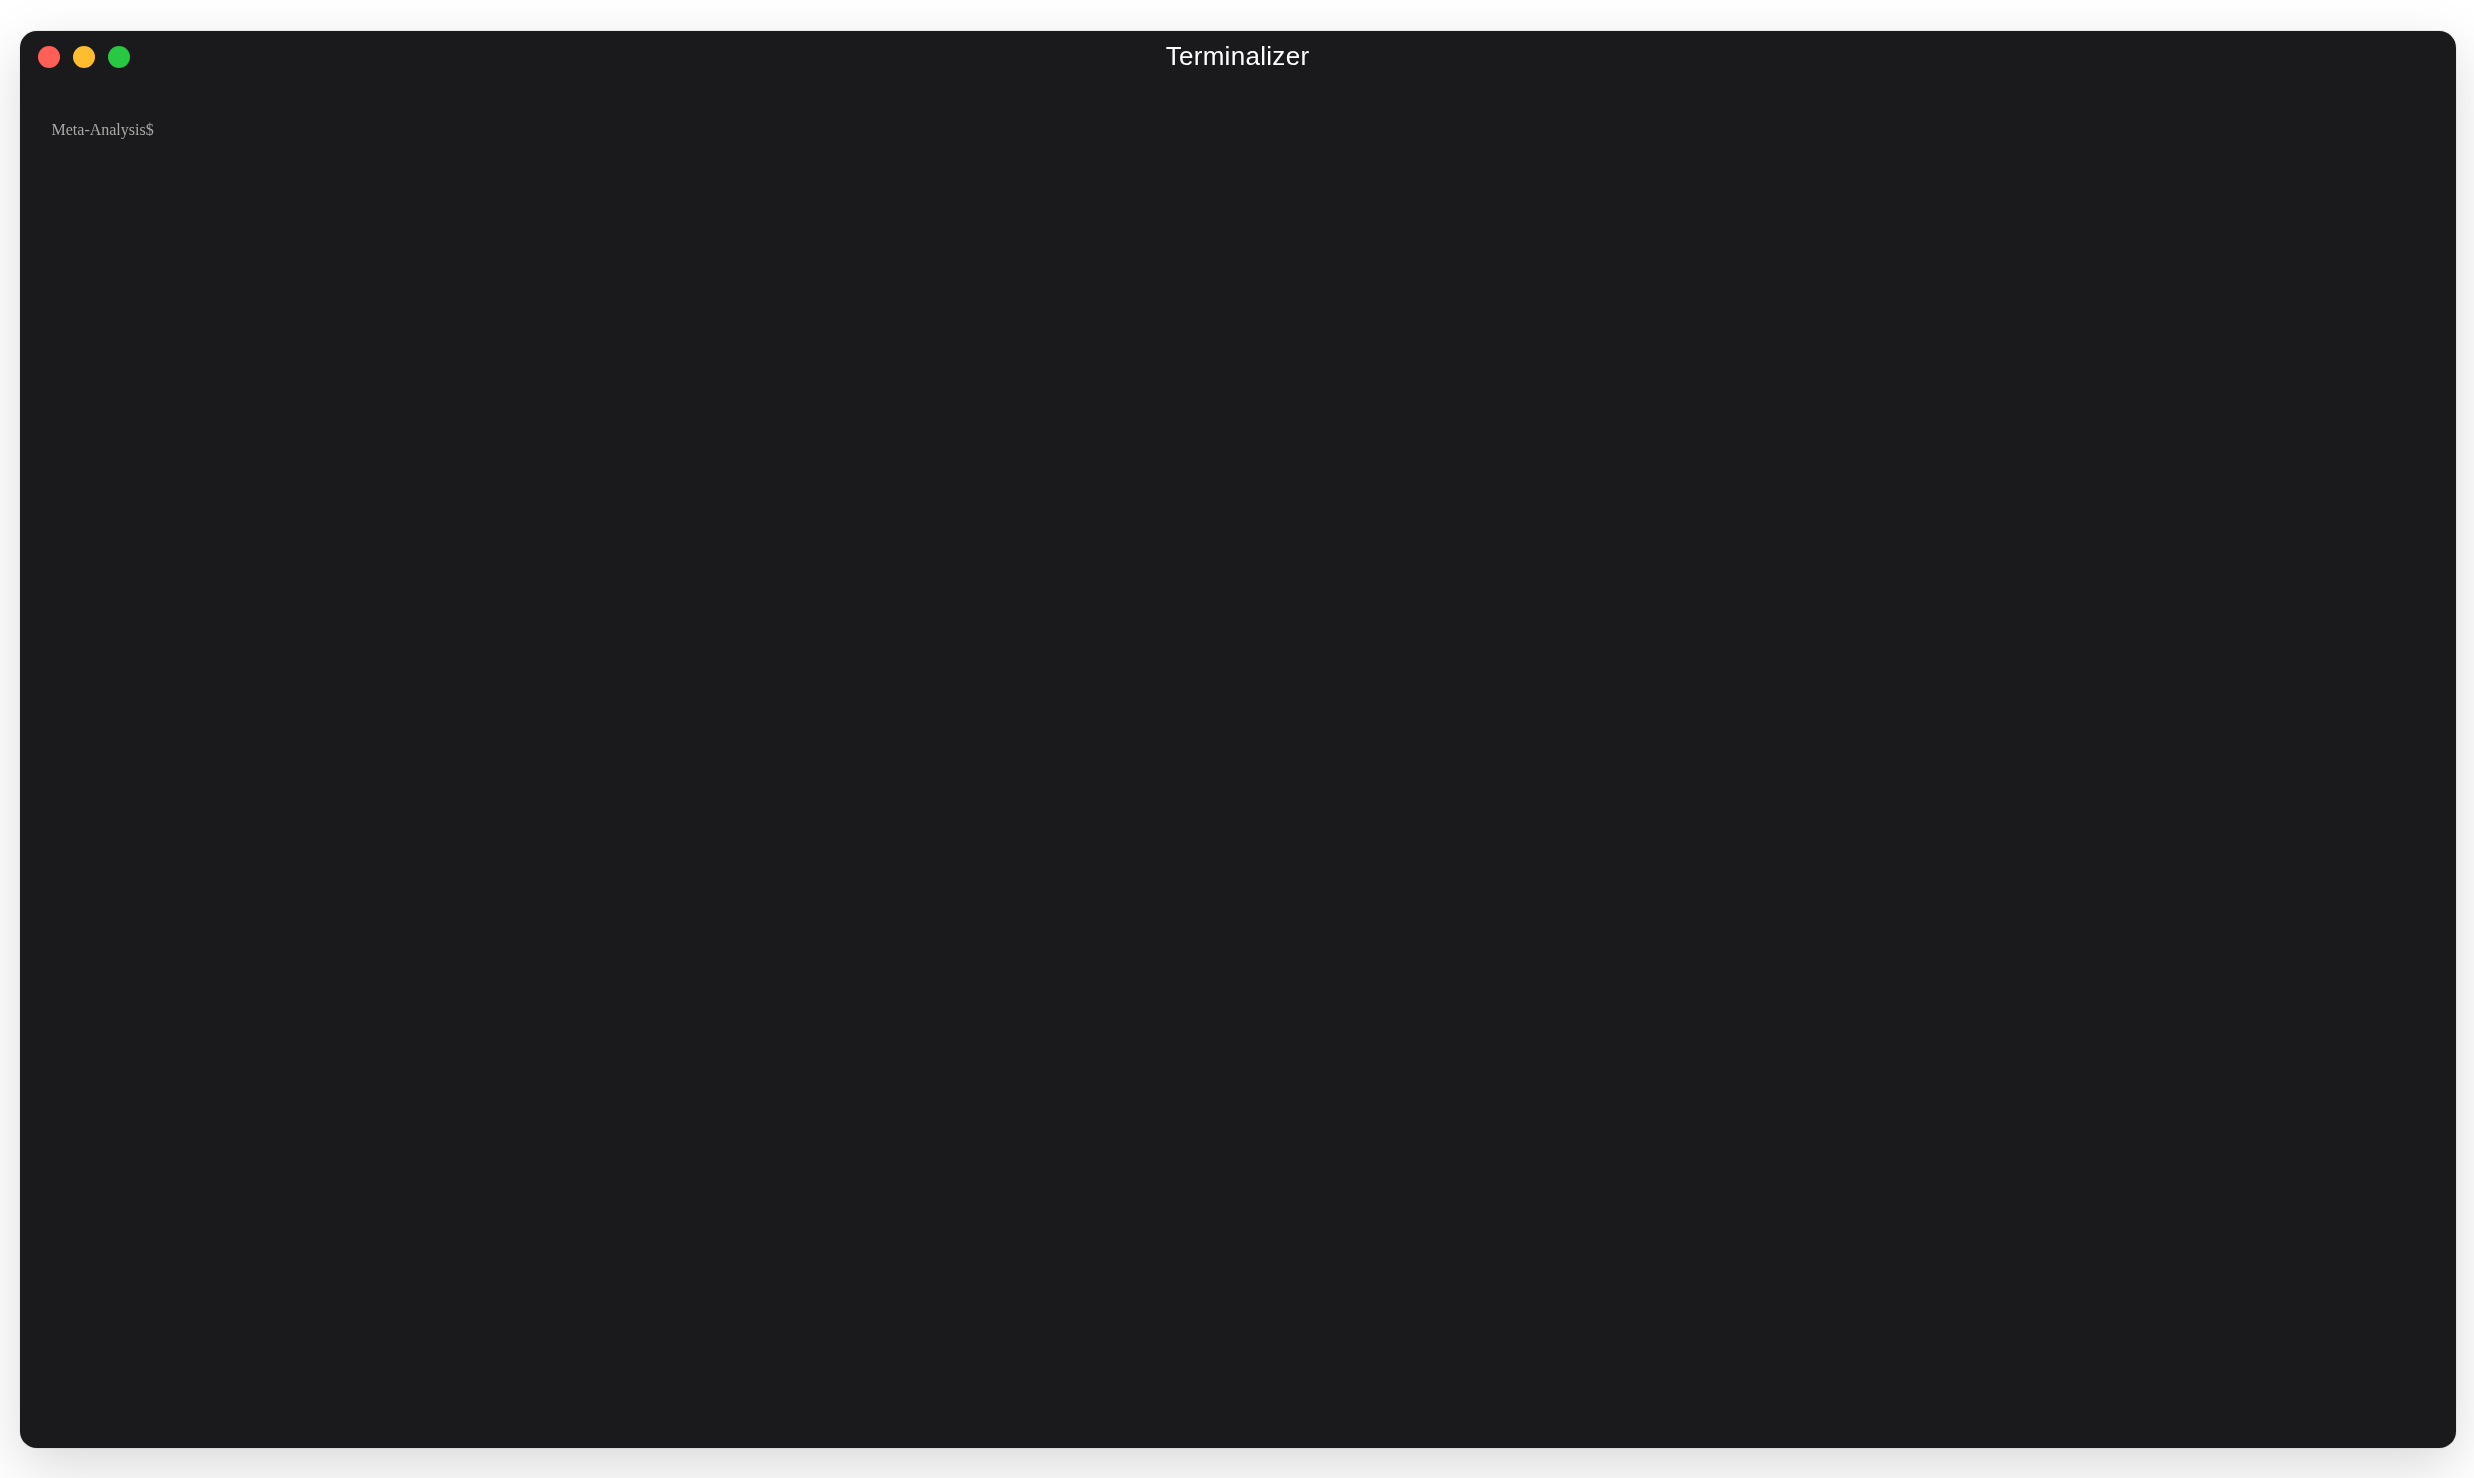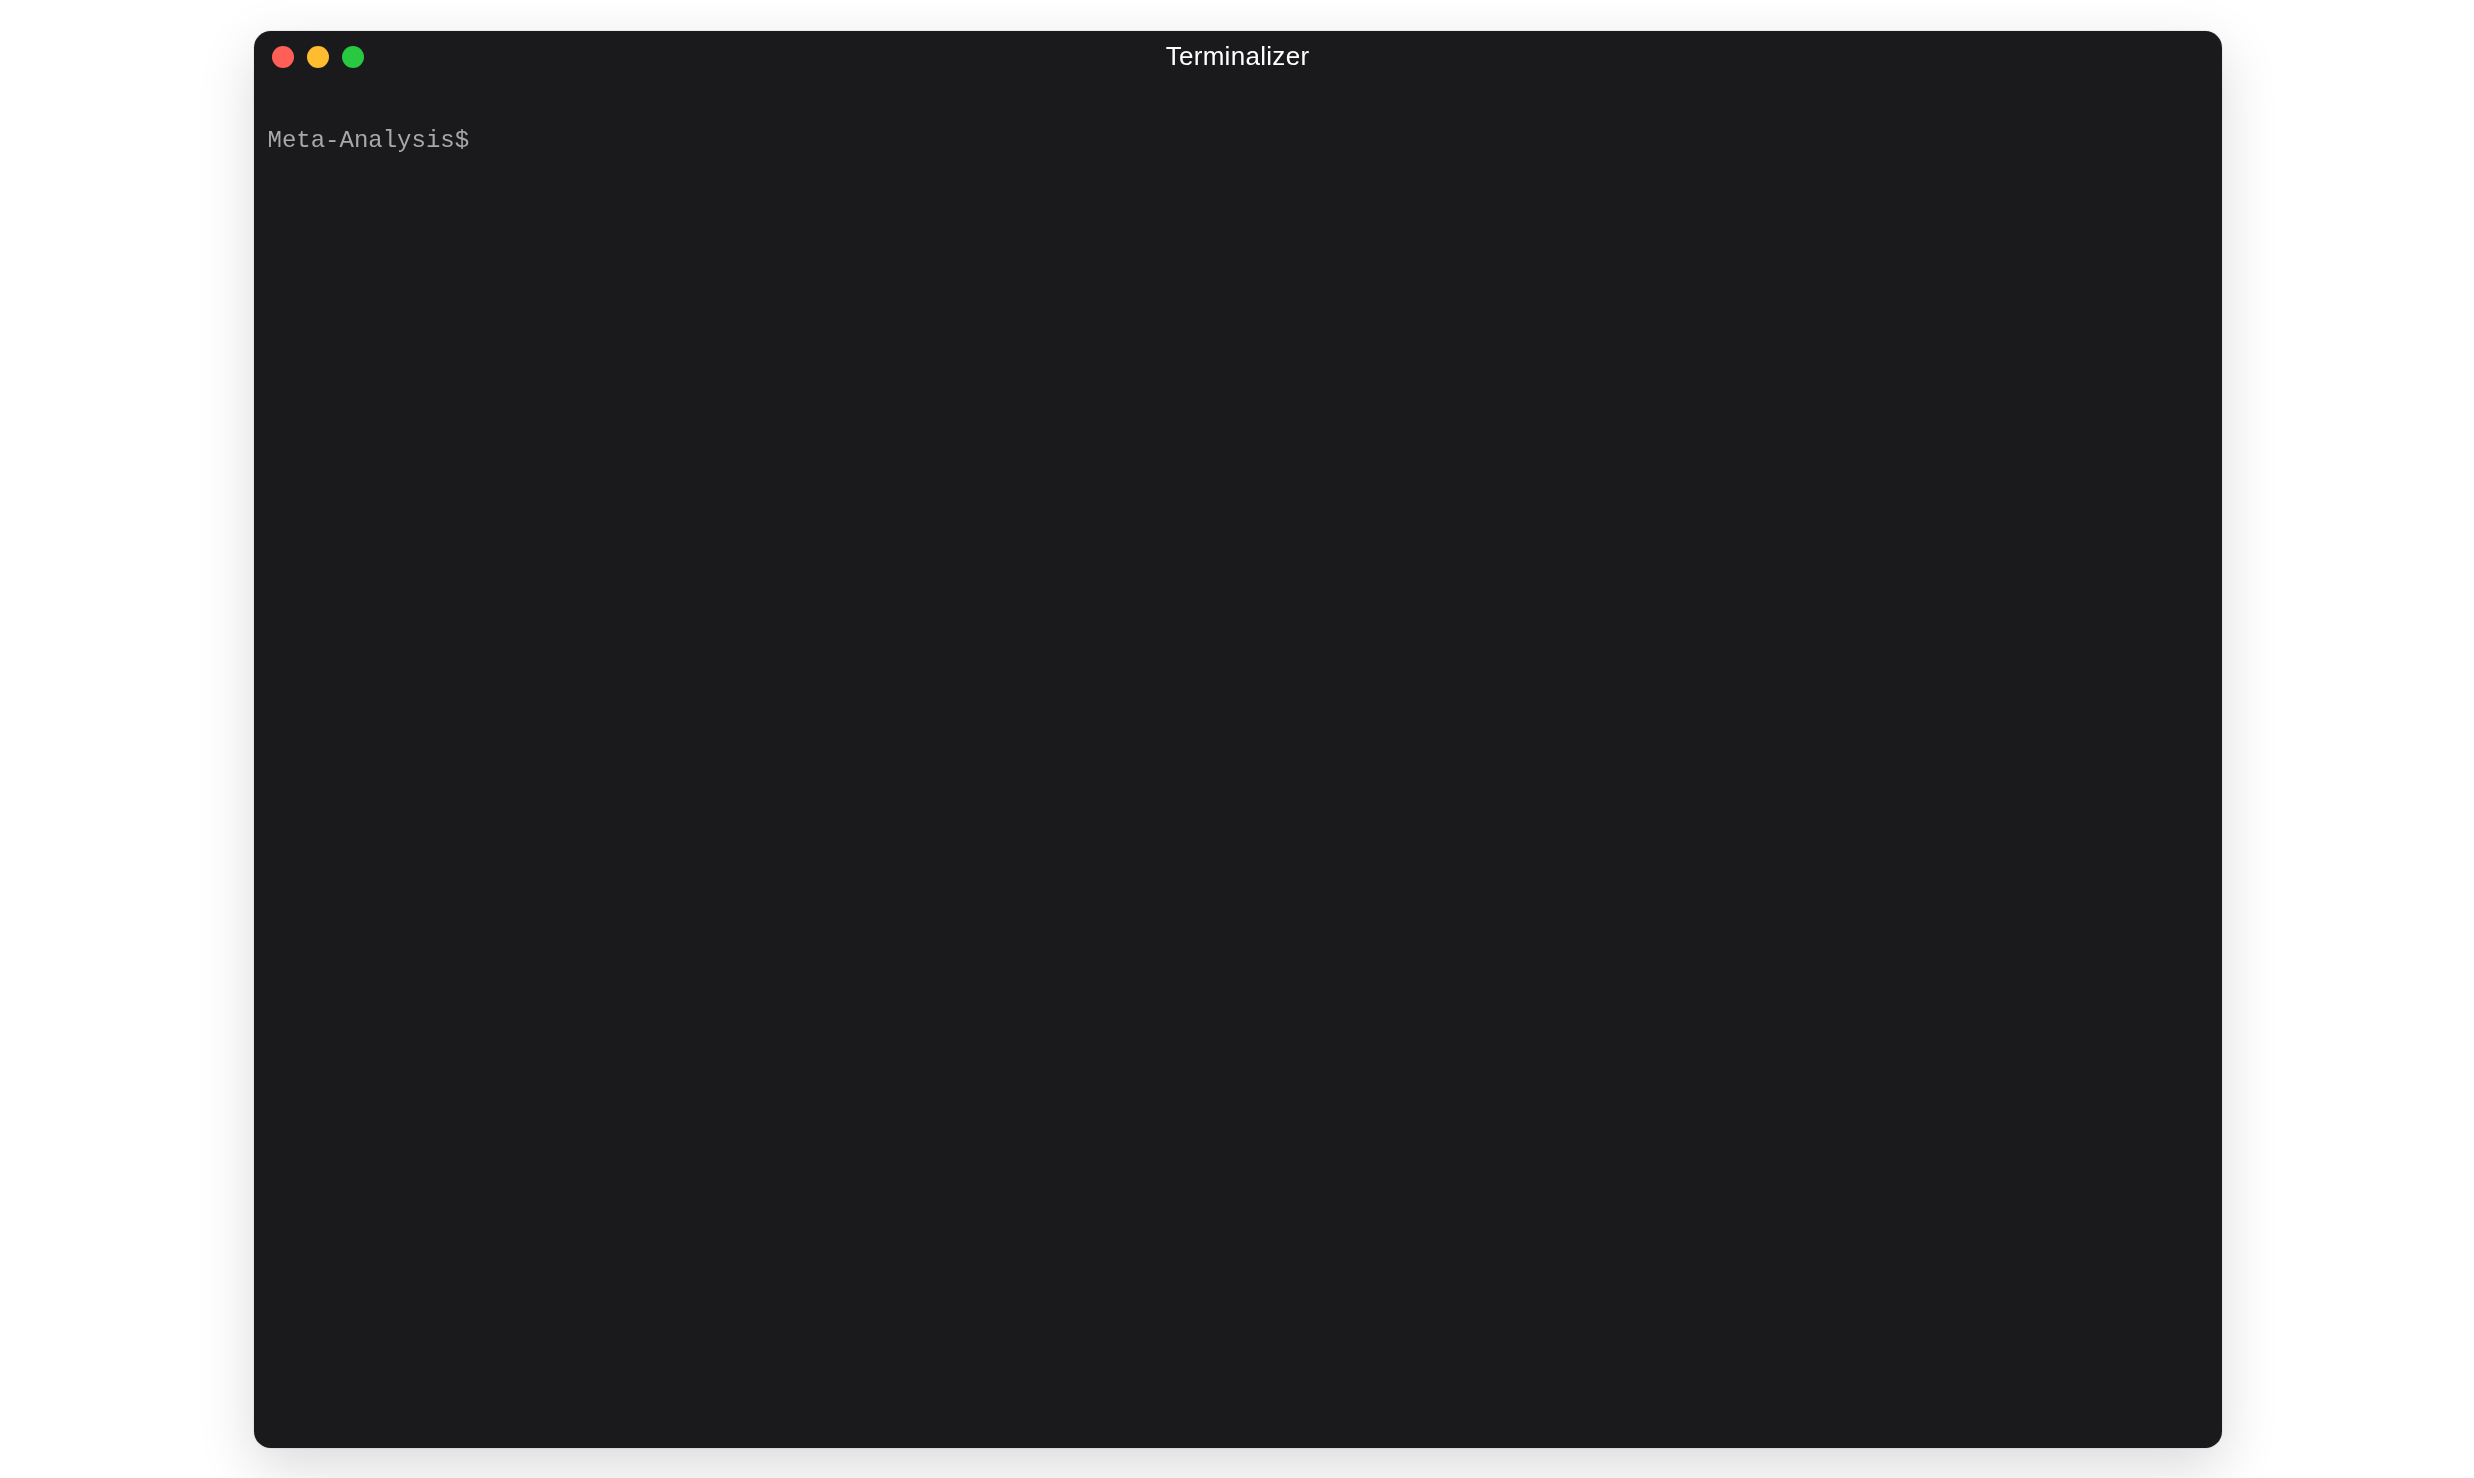--- a/index.html
+++ b/index.html
@@ -12,21 +12,21 @@
       background: #ffffff;
       width: 2475px;
       height: 1478px;
       display: flex;
       align-items: center;
       justify-content: center;
       font-family: -apple-system, BlinkMacSystemFont, "Segoe UI", sans-serif;
     }
     
     .terminal-window {
-      width: 1968px;
+      width: 2436px;
       height: 1417px;
       background: #1a1a1c;
       border-radius: 16.7px;
       box-shadow: 0 18.5px 56px rgba(0, 0, 0, 0.15), 0 0 0 0.9px rgba(0, 0, 0, 0.05);
       display: flex;
       flex-direction: column;
       overflow: hidden;
     }
     
     .title-bar {
@@ -67,23 +67,23 @@
       left: 50%;
       transform: translateX(-50%);
       color: #ffffff;
       font-size: 26px;
       font-weight: 500;
       letter-spacing: 0.3px;
     }
     
     .terminal-body {
       flex: 1;
-      padding: 28px 14px;
-      font-family: Liberation Mono, monospace;
-      font-size: 24px;
+      padding: 28px 32px;
+      font-family: Liberation Serif, serif;
+      font-size: 16px;
       line-height: 1.5;
       color: #a8a8a8;
       overflow: auto;
     }
     
     .terminal-line {
       display: flex;
       align-items: baseline;
     }
     

